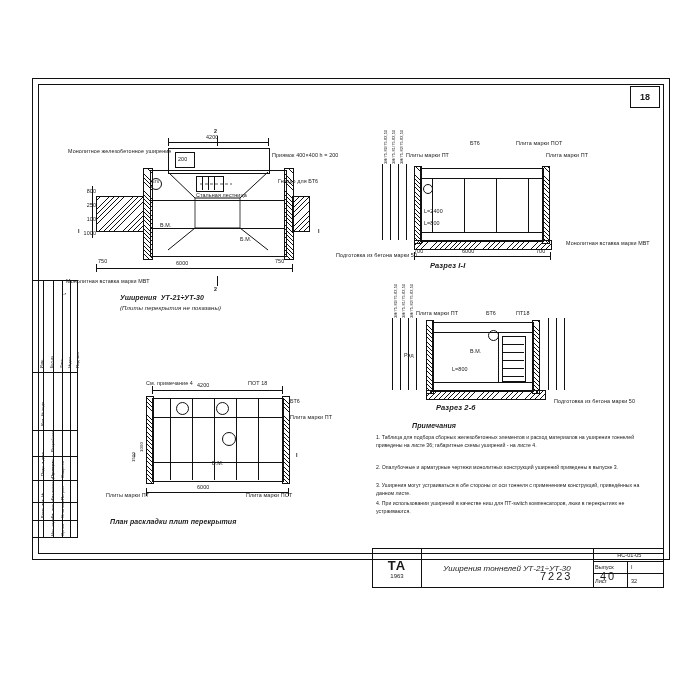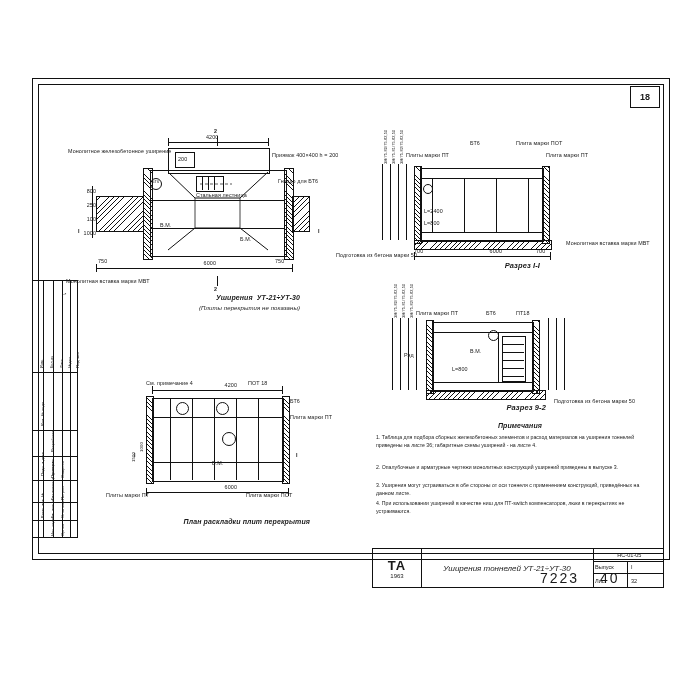--- a/index.html
+++ b/index.html
@@ -15,21 +15,21 @@
     position:absolute;left:32px;top:78px;width:636px;height:480px;
     border:1.4px solid #111;
   }
   .frame-inner{
     position:absolute;left:38px;top:84px;width:624px;height:468px;
     border:1px solid #111;
   }
 
   
   .t{position:absolute;white-space:pre;font-size:5.4px;line-height:1.15;letter-spacing:.1px;}
-  .t.c{text-align:right;}
+  .t.c{text-align:left;}
   .t.r{text-align:right;}
   .t.b{font-weight:bold;}
   .t.i{font-style:italic;}
   .v90{transform:rotate(-90deg);transform-origin:0 0;}
 
   
   .ln{position:absolute;background:#111;}
   .h{height:1px;}
   .v{width:1px;}
 
@@ -68,21 +68,21 @@
     display:flex;align-items:center;font-size:5.6px;}
   .tb-right .row:last-child{border-bottom:none;}
   .tb-right .row .lbl{padding-left:2px;width:32px;}
   .tb-right .row .val{border-left:1px solid #111;flex:1;padding-left:3px;height:100%;display:flex;align-items:center;}
 
   
   .stamp{position:absolute;left:32px;top:280px;width:46px;height:258px;}
   .stamp .outer{position:absolute;inset:0;border:1px solid #111;}
   .tiny{font-size:3.9px;}
   .notes{position:absolute;font-size:5.2px;line-height:1.5;}
-  .bottom-num{position:absolute;font-size:14px;letter-spacing:2px;}
+  .bottom-num{position:absolute;font-size:11px;letter-spacing:2px;}
 </style>
 </head>
 <body>
 
 <div id="sheet">
 
   <div class="frame-outer"></div>
   <div class="frame-inner"></div>
 
   <div class="pagebox">
@@ -314,21 +314,21 @@
     <div class="t v90 tiny" style="left:402px;top:318px;">ЗН/75-81/75-82,50</div>
     <div class="t v90 tiny" style="left:410px;top:318px;">ЗН/75-82/75-82,50</div>
     <div class="ln v" style="left:392px;top:318px;height:72px;"></div>
     <div class="ln v" style="left:400px;top:318px;height:72px;"></div>
     <div class="ln v" style="left:408px;top:318px;height:72px;"></div>
     <div class="ln v" style="left:416px;top:318px;height:72px;"></div>
     <div class="ln v" style="left:548px;top:318px;height:72px;"></div>
     <div class="ln v" style="left:556px;top:318px;height:72px;"></div>
     <div class="ln v" style="left:564px;top:318px;height:72px;"></div>
 
-    <div class="t c i b" style="left:436px;top:404px;width:110px;font-size:7.5px;">Разрез 9-2</div>
+    <div class="t c i b" style="left:436px;top:404px;width:110px;font-size:7.5px;">Разрез 2-6</div>
   </div>
 
   <div>
     <div class="t c i b" style="left:412px;top:422px;width:130px;font-size:7px;">Примечания</div>
     <div class="notes" style="left:376px;top:434px;width:282px;">1. Таблица для подбора сборных железобетонных элементов и расход материалов на уширения тоннелей приведены на листе 36; габаритные схемы уширений - на листе 4.</div>
     <div class="notes" style="left:376px;top:464px;width:282px;">2. Опалубочные и арматурные чертежи монолитных конструкций уширений приведены в выпуске 3.</div>
     <div class="notes" style="left:376px;top:482px;width:282px;">3. Уширения могут устраиваться в обе стороны от оси тоннеля с применением конструкций, приведённых на данном листе.</div>
     <div class="notes" style="left:376px;top:500px;width:282px;">4. При использовании уширений в качестве ниш для ПТ-switch компенсаторов, люки в перекрытиях не устраиваются.</div>
   </div>
 

